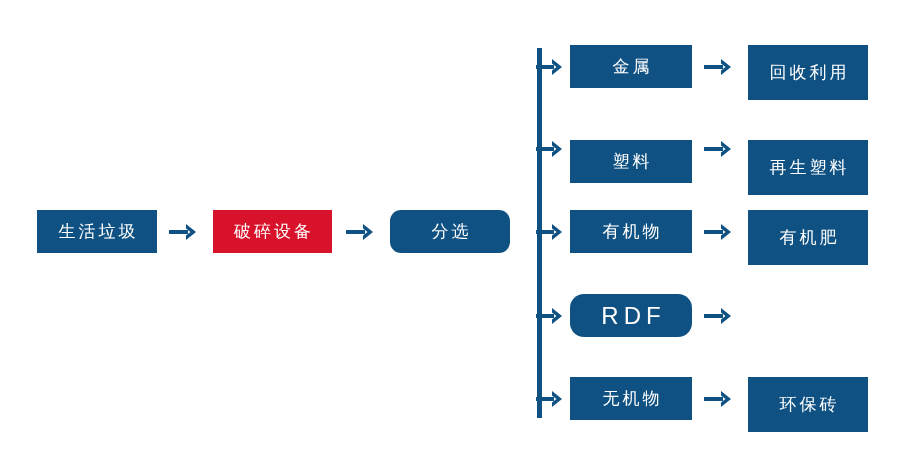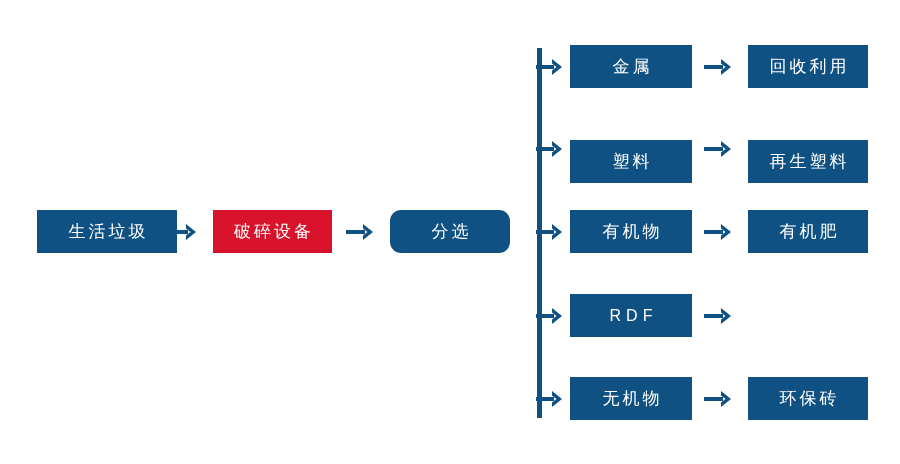--- a/index.html
+++ b/index.html
@@ -33,35 +33,36 @@
     letter-spacing: 3px;
     text-indent: 3px;
     white-space: nowrap;
   }
   .node.red {
     background: #d8122b;
   }
   .node.latin {
     letter-spacing: 5px;
     text-indent: 5px;
-    font-size: 16px;
+    font-size: 24px;
+    border-radius: 14px;
   }
 
   
   .row-main {
     top: 210px;
     height: 43px;
   }
-  .n-waste  { left: 37px;  width: 140px; }
+  .n-waste  { left: 37px;  width: 120px; }
   .n-crush  { left: 213px; width: 119px; }
   .n-sort   { left: 390px; width: 120px; border-radius: 11px; }
 
   
   .col-mid   { left: 570px; width: 122px; height: 43px; }
-  .col-right { left: 748px; width: 120px; height: 43px; }
+  .col-right { left: 748px; width: 120px; height: 55px; }
 
   
   .r1 { top: 45px;  }
   .r2 { top: 140px; }
   .r3 { top: 210px; }
   .r4 { top: 294px; }
   .r5 { top: 377px; }
 
   
   .arrow {

